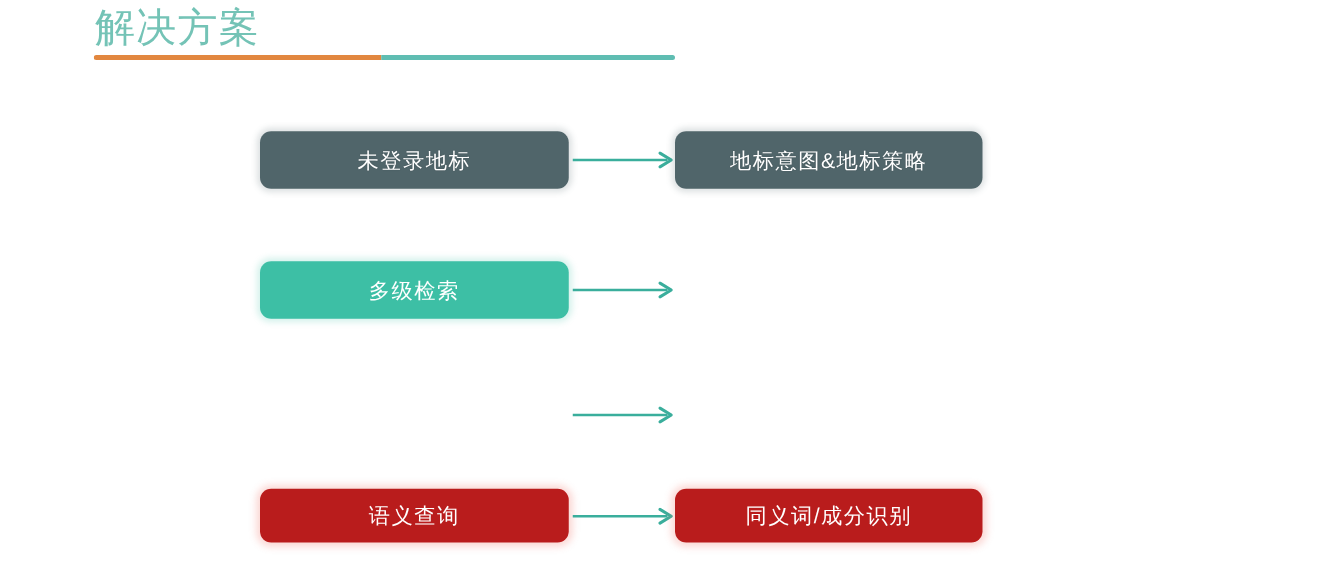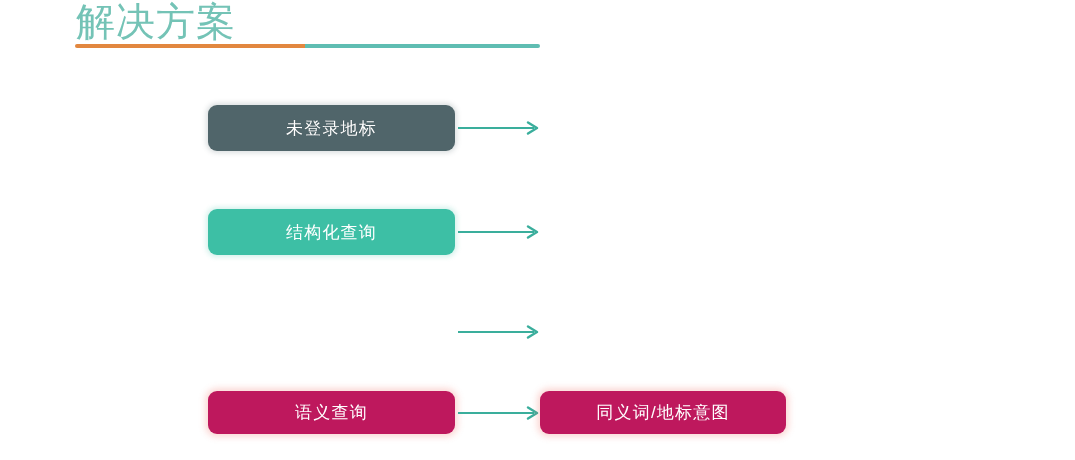--- a/index.html
+++ b/index.html
@@ -21,21 +21,21 @@
     position: absolute;
     left: 0;
     top: 0;
     width: 1075px;
     height: 55px;
   }
   #page-title {
     position: absolute;
     left: 76px;
     top: 1px;
-    font-size: 39px;
+    font-size: 32px;
     line-height: 42px;
     letter-spacing: 1px;
     color: #74c3b6;
     font-weight: 400;
     white-space: nowrap;
   }
   #title-rule {
     position: absolute;
     left: 75px;
     top: 44px;
@@ -88,21 +88,21 @@
     white-space: nowrap;
     box-sizing: border-box;
   }
   .node.left  { left: 0px;   width: 247px; }
   .node.right { left: 332px; width: 246px; }
 
   
   .r0 .node { background: #50656a; box-shadow: 0 0 5px 2px rgba(80,101,106,0.20); }
   .r1 .node { background: #3dbfa5; box-shadow: 0 0 5px 2px rgba(61,191,165,0.22); }
   .r2 .node { background: #f4911e; box-shadow: 0 0 6px 3px rgba(244,145,30,0.26); }
-  .r3 .node { background: #be185d; box-shadow: 0 0 6px 3px rgba(239,109,95,0.26); }
+  .r3 .node { background: #b91c1c; box-shadow: 0 0 6px 3px rgba(239,109,95,0.26); }
 
   .r0 .node { text-shadow: 0 0 1px rgba(0,0,0,0.25); }
 
   
   .arrow {
     position: absolute;
     left: 250px;
     top: 50%;
     transform: translateY(-50%);
     width: 86px;
@@ -125,24 +125,25 @@
 <div id="flow">
 
   <div class="flow-row r0">
     <div class="node left">未登录地标</div>
     <div class="arrow">
       <svg width="86" height="14" viewBox="0 0 86 14" xmlns="http://www.w3.org/2000/svg">
         <line x1="0" y1="7" x2="76" y2="7" stroke="#3aae9c" stroke-width="2"></line>
         <polyline points="70,1.5 79,7 70,12.5" fill="none" stroke="#3aae9c" stroke-width="2.4" stroke-linecap="round" stroke-linejoin="round"></polyline>
       </svg>
     </div>
+    <div class="node right">地标意图&amp;地标策略</div>
   </div>
 
   <div class="flow-row r1">
-    <div class="node left">结构化查询</div>
+    <div class="node left">多级检索</div>
     <div class="arrow">
       <svg width="86" height="14" viewBox="0 0 86 14" xmlns="http://www.w3.org/2000/svg">
         <line x1="0" y1="7" x2="76" y2="7" stroke="#3aae9c" stroke-width="2"></line>
         <polyline points="70,1.5 79,7 70,12.5" fill="none" stroke="#3aae9c" stroke-width="2.4" stroke-linecap="round" stroke-linejoin="round"></polyline>
       </svg>
     </div>
   </div>
 
   <div class="flow-row r2">
     <div class="arrow">
@@ -154,16 +155,16 @@
   </div>
 
   <div class="flow-row r3">
     <div class="node left">语义查询</div>
     <div class="arrow">
       <svg width="86" height="14" viewBox="0 0 86 14" xmlns="http://www.w3.org/2000/svg">
         <line x1="0" y1="7" x2="76" y2="7" stroke="#3aae9c" stroke-width="2"></line>
         <polyline points="70,1.5 79,7 70,12.5" fill="none" stroke="#3aae9c" stroke-width="2.4" stroke-linecap="round" stroke-linejoin="round"></polyline>
       </svg>
     </div>
-    <div class="node right">同义词/地标意图</div>
+    <div class="node right">同义词/成分识别</div>
   </div>
 
 </div>
 
 </body></html>

